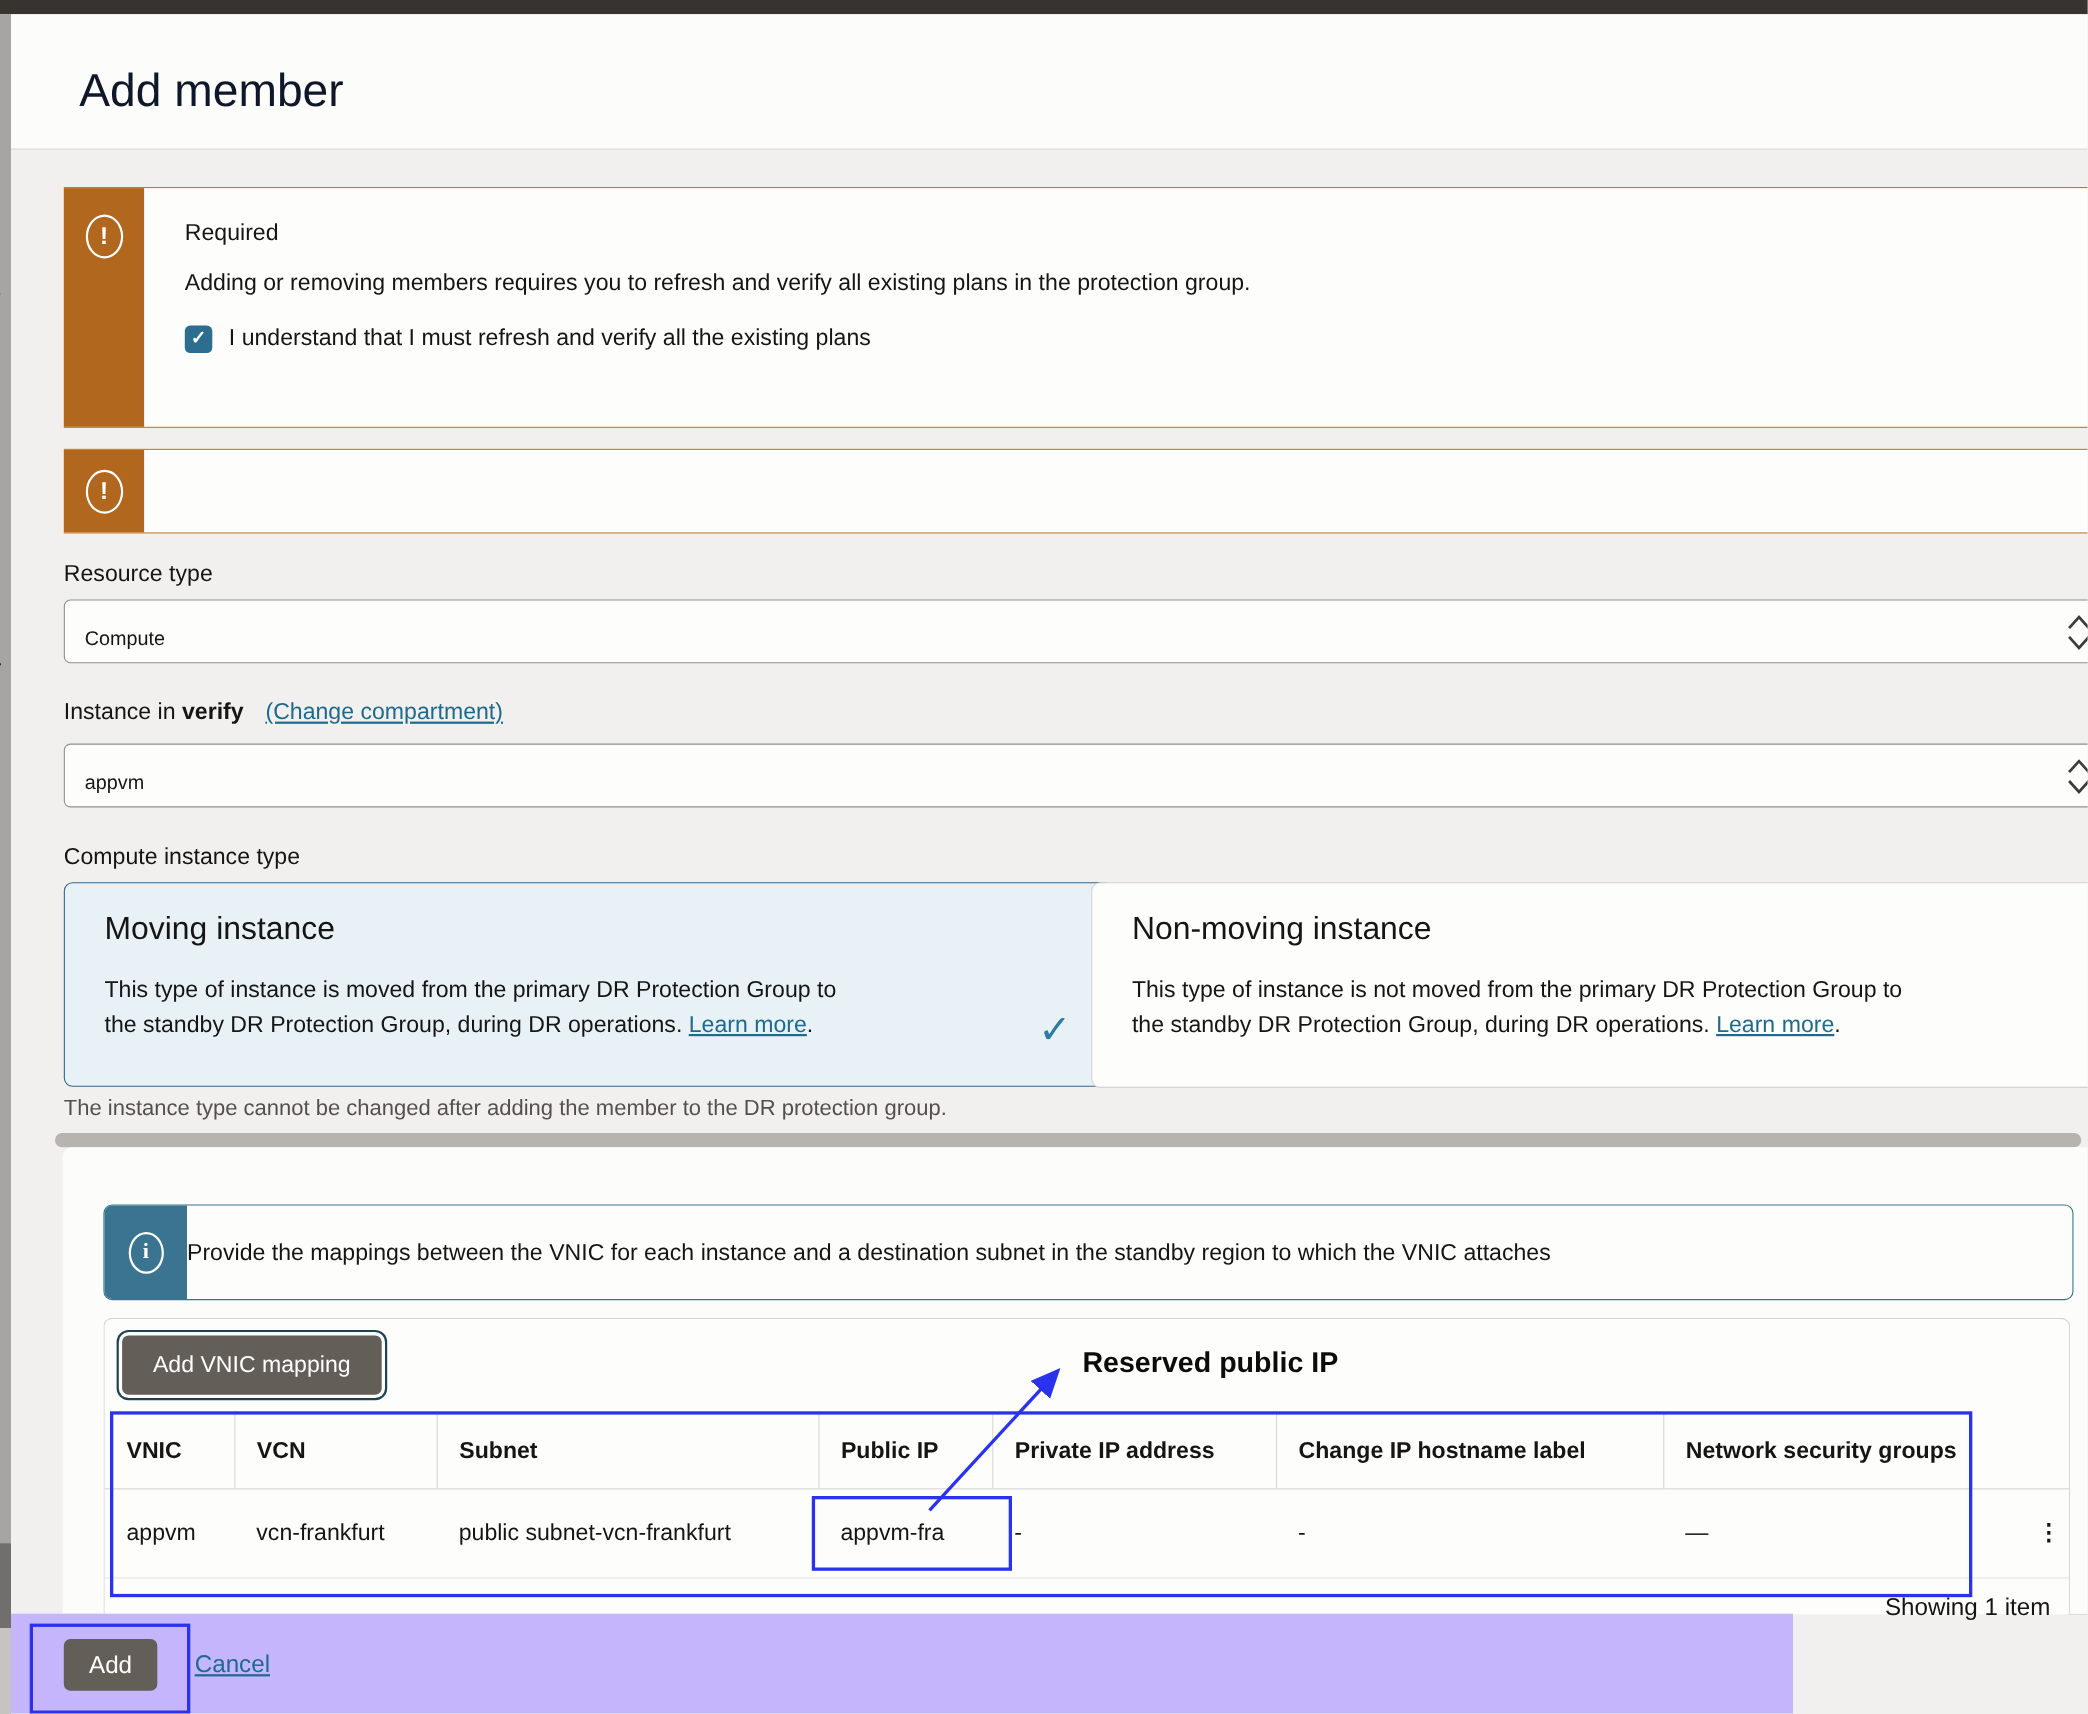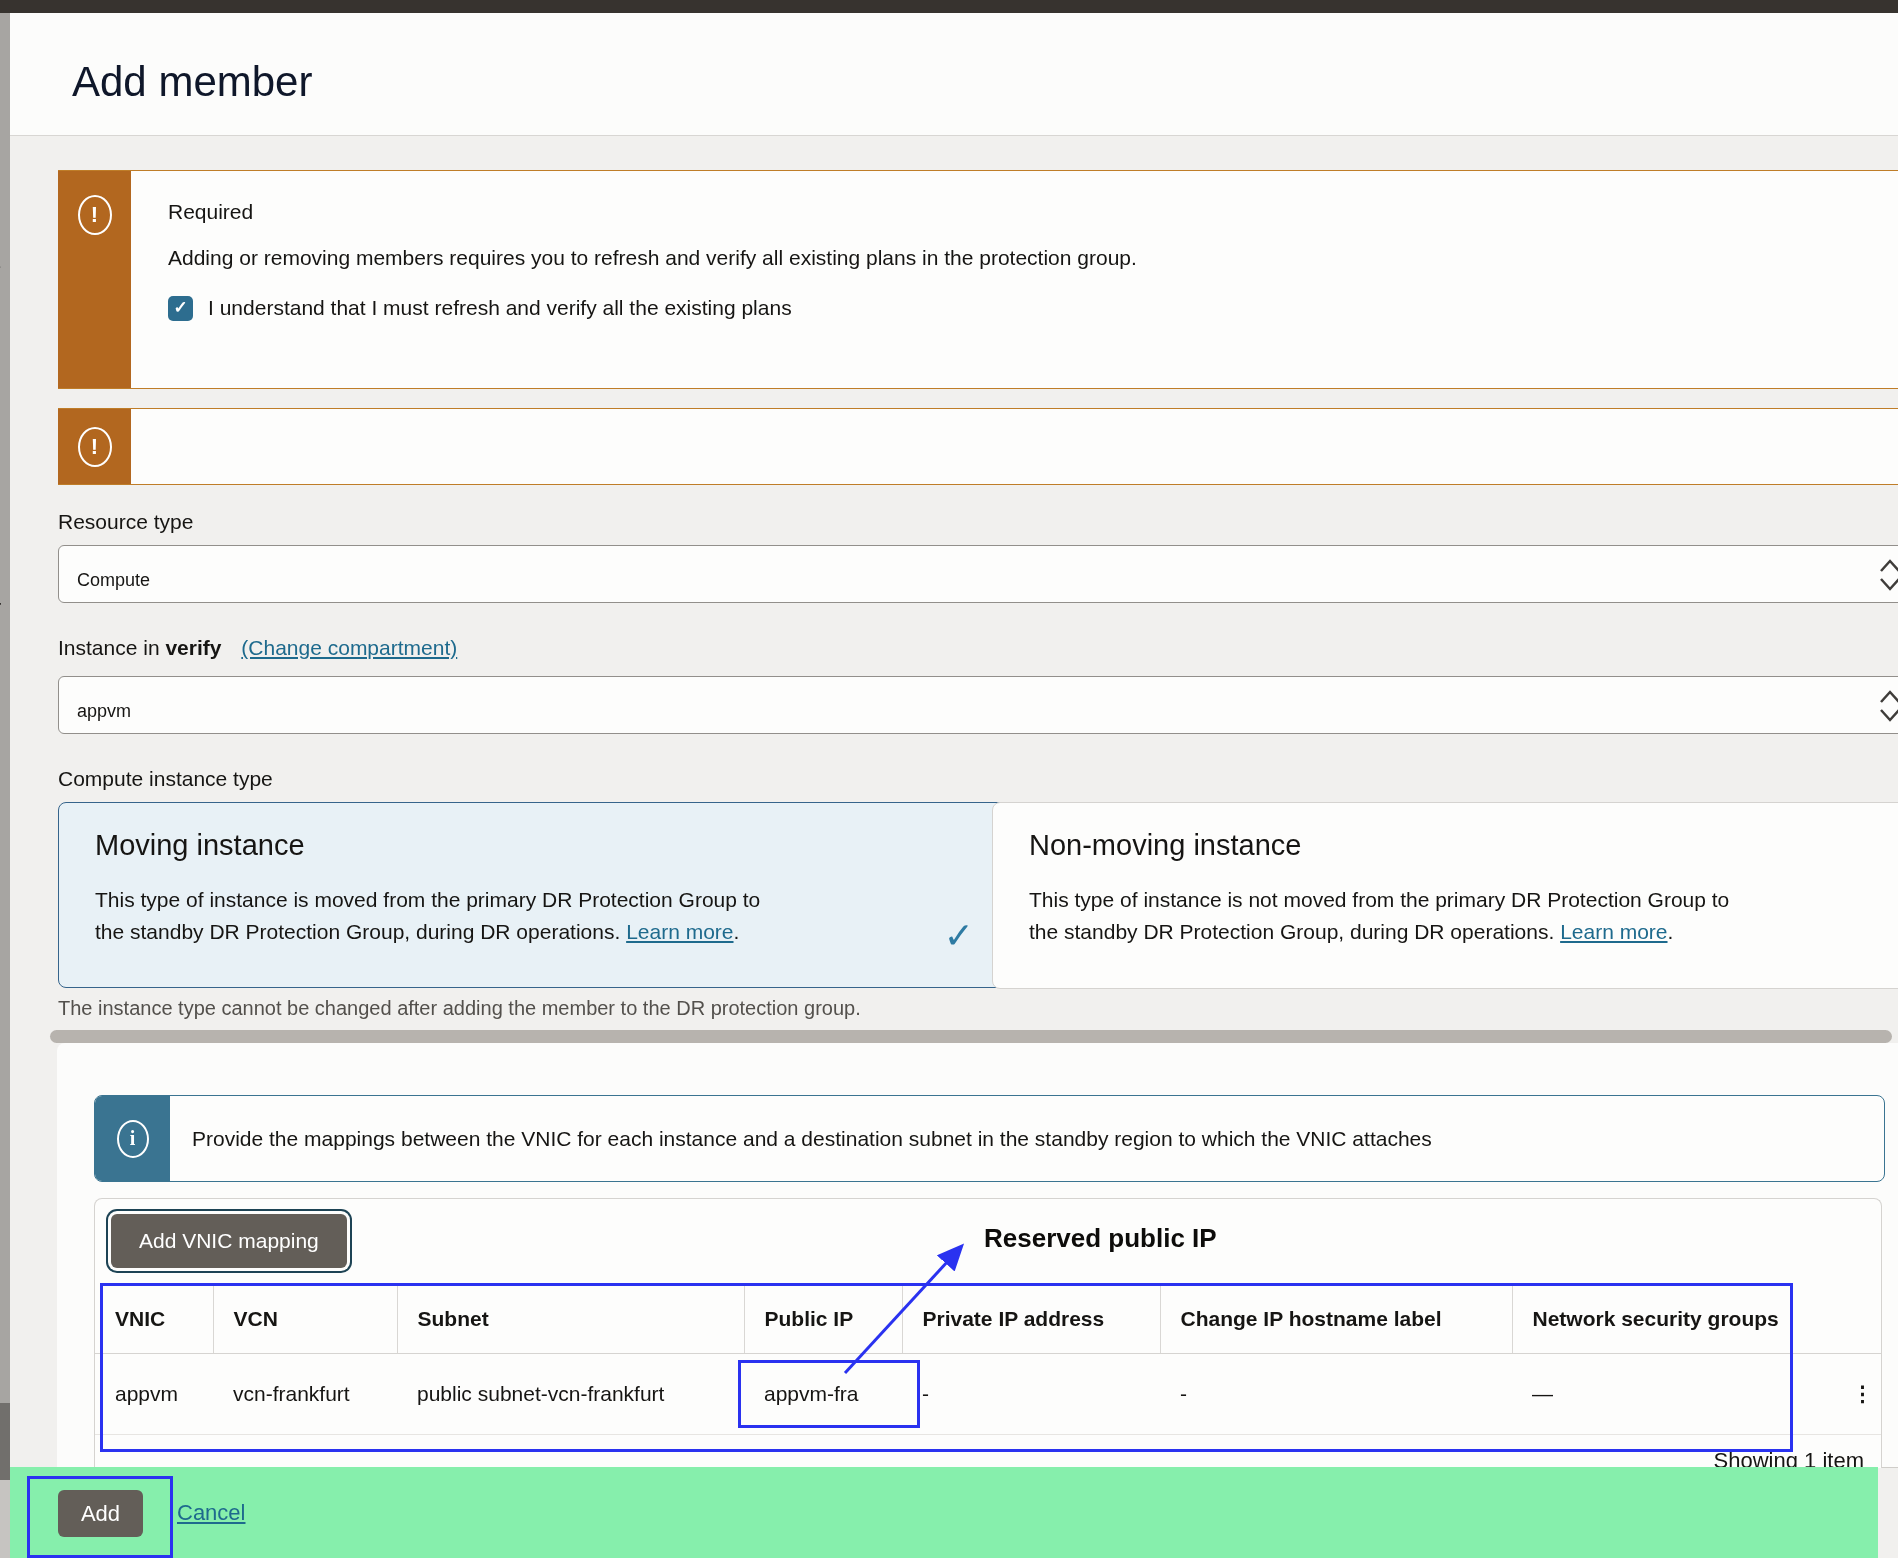--- a/index.html
+++ b/index.html
@@ -61,21 +61,21 @@
   .note{left:48px;top:984px;font-size:20px;color:#53504c;}
 
   .hscroll{left:40px;top:1017px;width:1842px;height:13px;background:#b7b3ae;border-radius:7px;}
 
   
   .section{left:47px;top:1030px;width:1841px;height:424px;background:#fcfcfb;border-bottom:1px solid #cfcdc9;border-top-left-radius:8px;}
   .banner{position:absolute;left:37px;top:52px;width:1789px;height:85px;border:1px solid #3a7491;border-radius:8px;display:flex;background:#fdfdfc;}
   .banner-icn{width:75px;flex:0 0 75px;background:#3a7491;border-radius:7px 0 0 7px;display:flex;align-items:center;justify-content:center;}
   .info-i{width:28px;height:34px;border:2.5px solid #fff;border-radius:50%;color:#fff;display:flex;align-items:center;justify-content:center;
           font-size:20px;font-weight:700;font-family:"Liberation Serif",serif;}
-  .banner-txt{display:flex;align-items:center;padding-left:22px;font-size:21px;}
+  .banner-txt{display:flex;align-items:center;font-size:21px;}
 
   .tbl-card{position:absolute;left:37px;top:155px;width:1786px;height:269px;background:#fdfdfc;
             border:1px solid #d5d3d0;border-bottom:none;border-radius:8px 8px 0 0;overflow:hidden;}
   .btn{background:#635e58;color:#fff;border:none;border-radius:6px;font-size:21px;font-family:"Liberation Sans",sans-serif;cursor:pointer;}
   .addvnic{position:absolute;left:16px;top:15px;height:54px;padding:0 28px;
            box-shadow:0 0 0 3px #fdfdfc,0 0 0 5px #1d4354;}
   table.vnic{position:absolute;left:0;top:85px;width:1786px;border-collapse:collapse;table-layout:fixed;}
   table.vnic th{height:69px;text-align:left;font-size:21px;font-weight:700;padding:0 8px 0 20px;
                 border-left:1px solid #d9d7d4;border-bottom:1px solid #d6d4d1;vertical-align:middle;}
   table.vnic th:first-child{border-left:none;}
@@ -84,21 +84,21 @@
 
   
   .anno{border:3px solid #2a32f0;background:transparent;pointer-events:none;}
   .anno-table{position:absolute;left:43px;top:240px;width:1687px;height:163px;}
   .anno-cell{position:absolute;left:681px;top:317px;width:176px;height:62px;}
   .anno-label{position:absolute;left:927px;top:180px;font-size:26px;font-weight:700;color:#0d0c0a;}
   .anno-arrow{position:absolute;left:0;top:0;pointer-events:none;}
   .showing{position:absolute;right:34px;top:405px;font-size:22px;}
 
   
-  .footer{left:0;top:1454px;width:1868px;height:91px;background:#86efac;}
+  .footer{left:0;top:1454px;width:1620px;height:91px;background:#c4b5fd;}
   .addbtn{position:absolute;left:48px;top:23px;width:85px;height:47px;font-size:22px;}
   .cancel{position:absolute;left:167px;top:33px;font-size:22px;}
   .anno-add{position:absolute;left:17px;top:9px;width:140px;height:76px;}
 </style>
 </head>
 <body>
 
 <div class="abs topbar"></div>
 
 <div class="abs left-strip">

